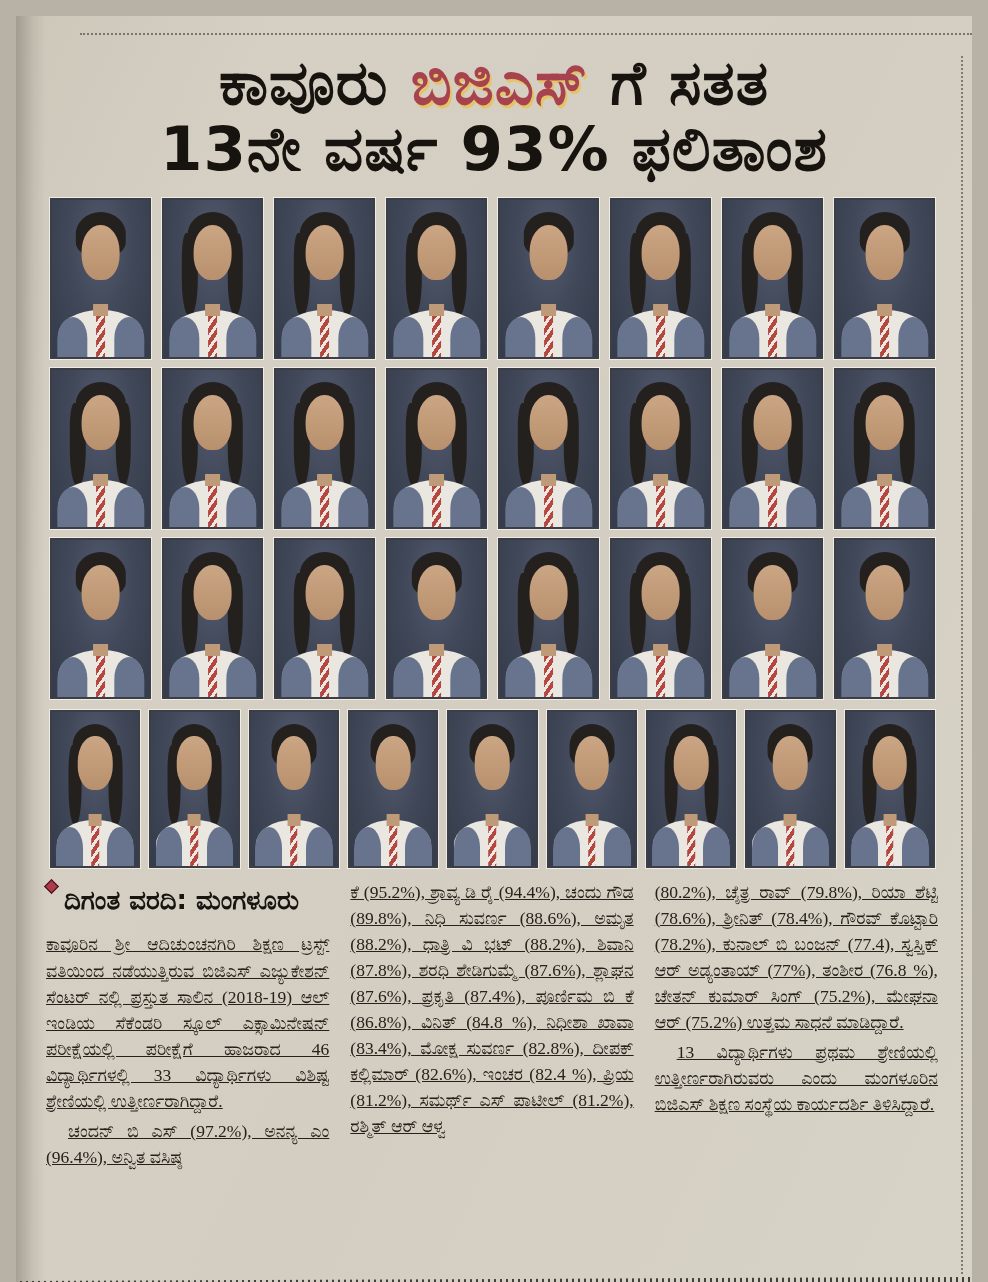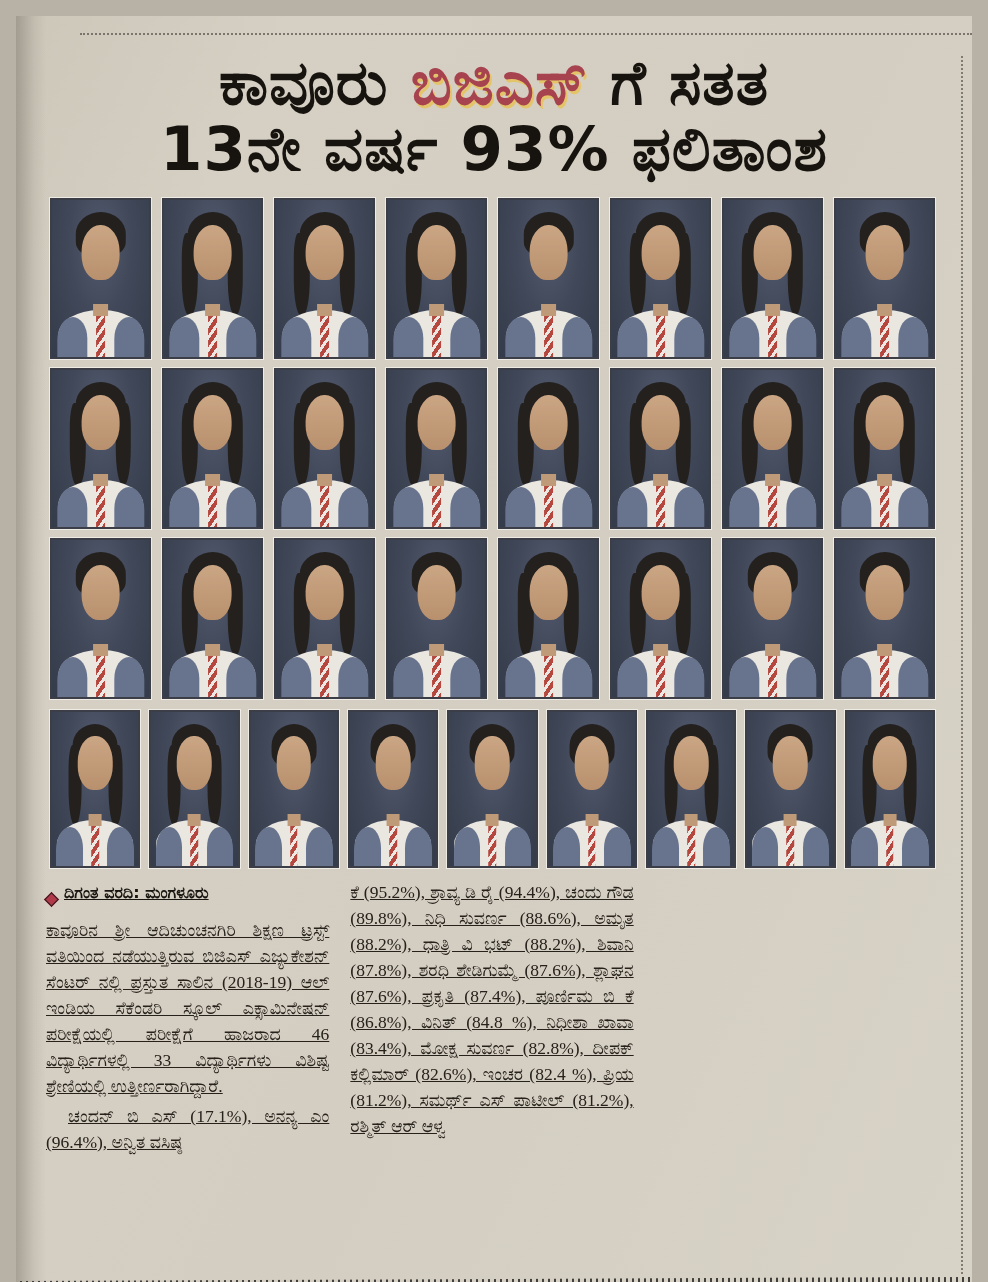--- a/index.html
+++ b/index.html
@@ -107,24 +107,24 @@
   
   .article{
     display:flex;gap:21px;
     margin:11px 34px 0 30px;
     font-size:17.5px;line-height:1.49;
     color:#26211b;
     text-align:justify;
   }
   .article .col{flex:1;min-width:0;}
   .byline{
-    display:flex;align-items:flex-end;gap:7px;
+    display:flex;align-items:flex-start;gap:7px;
     font-family:"DejaVu Sans", sans-serif;
-    font-weight:700;font-size:16px;
-    margin:2px 0 12px 0;color:#181410;text-decoration:underline;
+    font-weight:700;font-size:26px;
+    margin:2px 0 12px 0;color:#181410;
   }
   .diamond{
     width:11px;height:11px;flex:0 0 auto;
     background:#b03a4a;
     transform:rotate(45deg);
     box-shadow:inset 0 0 0 1.5px #4a1f26;
   }
   .article p{margin:0 0 4px 0;text-decoration:underline;}
   .article p.indent{text-indent:22px;}
 </style>
@@ -450,23 +450,25 @@
       </div>
   </div>
 
   <div class="article">
     <div class="col">
       <div class="byline">
         <span class="diamond"></span>
         <span>ದಿಗಂತ ವರದಿ: ಮಂಗಳೂರು</span>
       </div>
       <p>ಕಾವೂರಿನ ಶ್ರೀ ಆದಿಚುಂಚನಗಿರಿ ಶಿಕ್ಷಣ ಟ್ರಸ್ಟ್ ವತಿಯಿಂದ ನಡೆಯುತ್ತಿರುವ ಬಿಜಿಎಸ್ ಎಜ್ಯುಕೇಶನ್ ಸೆಂಟರ್ ನಲ್ಲಿ ಪ್ರಸ್ತುತ ಸಾಲಿನ (2018-19) ಆಲ್ ಇಂಡಿಯ ಸೆಕೆಂಡರಿ ಸ್ಕೂಲ್ ಎಕ್ಸಾಮಿನೇಷನ್ ಪರೀಕ್ಷೆಯಲ್ಲಿ ಪರೀಕ್ಷೆಗೆ ಹಾಜರಾದ 46 ವಿದ್ಯಾರ್ಥಿಗಳಲ್ಲಿ 33 ವಿದ್ಯಾರ್ಥಿಗಳು ವಿಶಿಷ್ಟ ಶ್ರೇಣಿಯಲ್ಲಿ ಉತ್ತೀರ್ಣರಾಗಿದ್ದಾರೆ.</p>
-      <p class="indent">ಚಂದನ್ ಬಿ ಎಸ್ (17.1%), ಅನನ್ಯ ಎಂ (96.4%), ಅನ್ವಿತ ವಸಿಷ್ಠ</p>
+      <p class="indent">ಚಂದನ್ ಬಿ ಎಸ್ (97.2%), ಅನನ್ಯ ಎಂ (96.4%), ಅನ್ವಿತ ವಸಿಷ್ಠ</p>
     </div>
     <div class="col">
       <p>ಕೆ (95.2%), ಶ್ರಾವ್ಯ ಡಿ ರೈ (94.4%), ಚಂದು ಗೌಡ (89.8%), ನಿಧಿ ಸುವರ್ಣ (88.6%), ಅಮೃತ (88.2%), ಧಾತ್ರಿ ವಿ ಭಟ್ (88.2%), ಶಿವಾನಿ (87.8%), ಶರಧಿ ಶೇಡಿಗುಮ್ಮೆ (87.6%), ಶ್ಲಾಘನ (87.6%), ಪ್ರಕೃತಿ (87.4%), ಪೂರ್ಣಿಮ ಬಿ ಕೆ (86.8%), ವಿನಿತ್ (84.8 %), ನಿಧೀಶಾ ಖಾವಾ (83.4%), ಮೋಕ್ಷ ಸುವರ್ಣ (82.8%), ದೀಪಕ್ ಕಲ್ಲಿಮಾರ್ (82.6%), ಇಂಚರ (82.4 %), ಪ್ರಿಯ (81.2%), ಸಮರ್ಥ್ ಎಸ್ ಪಾಟೀಲ್ (81.2%), ರಶ್ಮಿತ್ ಆರ್ ಆಳ್ವ</p>
     </div>
     <div class="col">
+      <p>(80.2%), ಚೈತ್ರ ರಾವ್ (79.8%), ರಿಯಾ ಶೆಟ್ಟಿ (78.6%), ಶ್ರೀನಿತ್ (78.4%), ಗೌರವ್ ಕೊಟ್ಟಾರಿ (78.2%), ಕುನಾಲ್ ಬಿ ಬಂಜನ್ (77.4), ಸ್ವಸ್ತಿಕ್ ಆರ್ ಅಡ್ಯಂತಾಯ್ (77%), ತಂಶೀರ (76.8 %), ಚೇತನ್ ಕುಮಾರ್ ಸಿಂಗ್ (75.2%), ಮೇಘನಾ ಆರ್ (75.2%) ಉತ್ತಮ ಸಾಧನೆ ಮಾಡಿದ್ದಾರೆ.</p>
+      <p class="indent">13 ವಿದ್ಯಾರ್ಥಿಗಳು ಪ್ರಥಮ ಶ್ರೇಣಿಯಲ್ಲಿ ಉತ್ತೀರ್ಣರಾಗಿರುವರು ಎಂದು ಮಂಗಳೂರಿನ ಬಿಜಿಎಸ್ ಶಿಕ್ಷಣ ಸಂಸ್ಥೆಯ ಕಾರ್ಯದರ್ಶಿ ತಿಳಿಸಿದ್ದಾರೆ.</p>
     </div>
   </div>
 
   <div class="bottom-hatch"></div>
 </div>
 
 </body></html>

